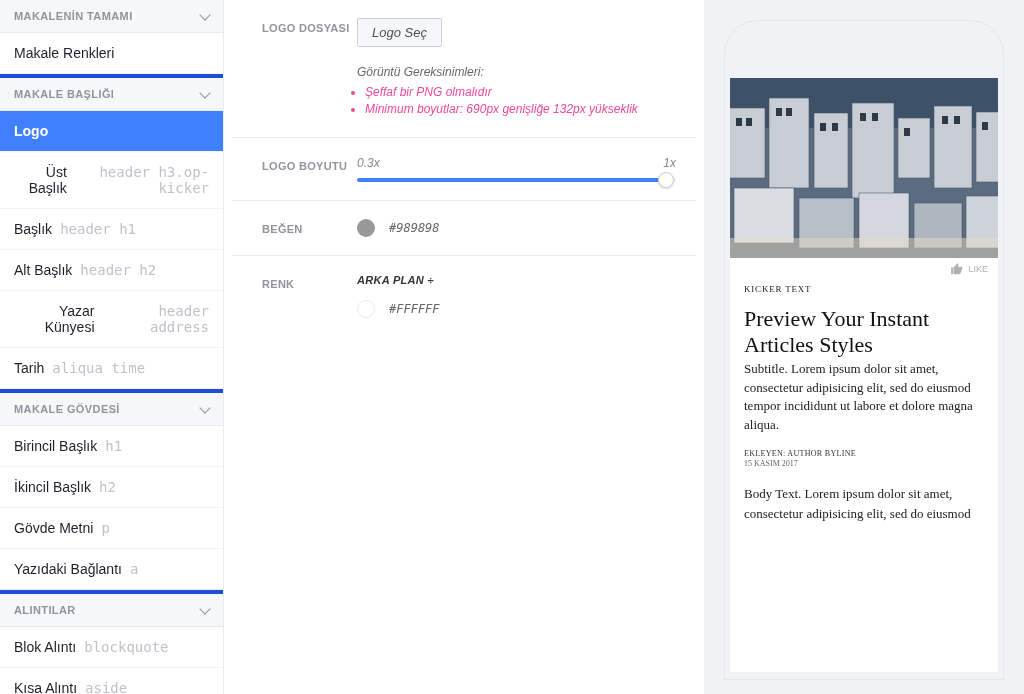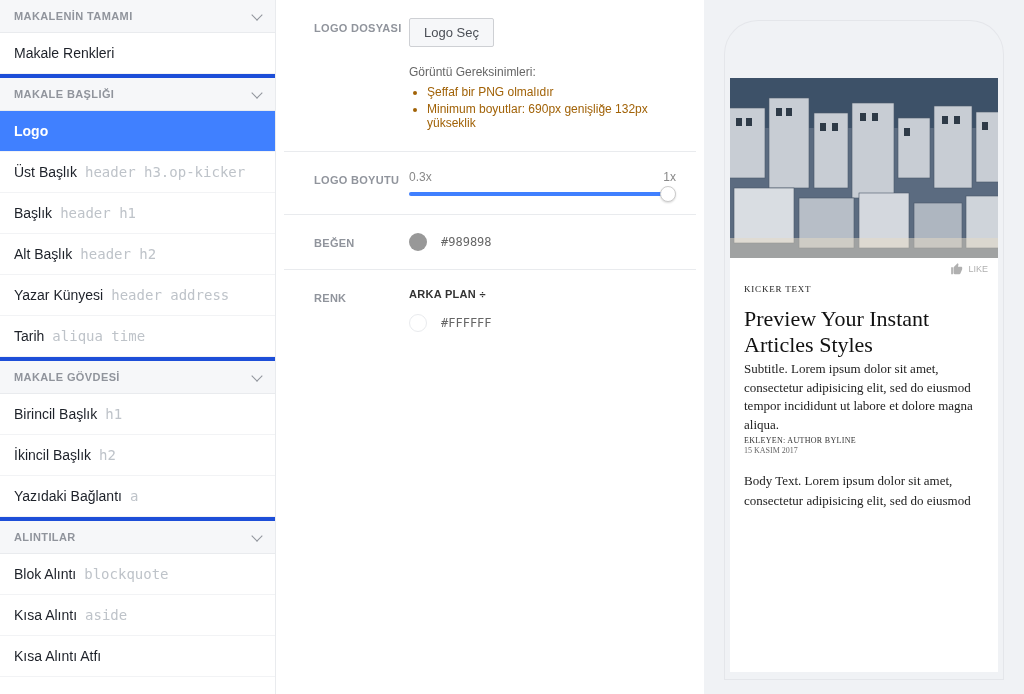--- a/index.html
+++ b/index.html
@@ -1,31 +1,31 @@
 <!DOCTYPE html>
 <html><head>
 <meta charset="utf-8">
 <style>
 * { box-sizing: border-box; margin: 0; padding: 0; }
 body { font-family: -apple-system, Helvetica, Arial, sans-serif; font-size: 13px; color: #1d2129; background: #fff; width: 1024px; height: 694px; overflow: hidden; display: flex; }
-.sidebar { width: 276px; background: #fff; border-right: 1px solid #e9ebee; overflow-y: auto; text-align: right; }
+.sidebar { width: 224px; background: #fff; border-right: 1px solid #e9ebee; overflow-y: auto; text-align: right; }
 .section-header { background: #f6f7f9; padding: 10px 14px; font-size: 11px; font-weight: 700; color: #90949c; letter-spacing: .4px; display: flex; justify-content: space-between; align-items: center; border-top: 4px solid #1d4ed8; border-bottom: 1px solid #e9ebee; cursor: pointer; text-transform: uppercase; }
 .section-header:first-child { border-top: none; }
 .chevron { width: 8px; height: 8px; border-right: 1.5px solid #90949c; border-bottom: 1.5px solid #90949c; transform: rotate(45deg); margin-top: -3px; }
 .nav-item { padding: 12px 14px; font-size: 14px; color: #1d2129; display: flex; align-items: center; gap: 8px; cursor: pointer; border-bottom: 1px solid #f2f3f5; }
 .nav-item.active { background: #4080ff; color: #fff; font-weight: 600; }
 .nav-item .hint { color: #bec3c9; font-family: Menlo, Consolas, monospace; font-size: 14px; }
 
 .main { flex: 1; padding: 0 8px 0 8px; background: #fff; overflow-y: auto; }
 .field { display: flex; border-bottom: 1px solid #e9ebee; padding: 18px 0 18px 30px; justify-content: flex-end; }
 .field-label { width: 95px; flex-shrink: 0; font-size: 11px; font-weight: 700; color: #90949c; letter-spacing: .3px; padding-top: 4px; text-transform: uppercase; }
-.field-body { flex: 1; font-size: 13px; color: #333; padding-right: 20px; }
+.field-body { flex: 1; font-size: 13px; color: #333; padding-right: 20px; font-style: italic; }
 .btn { display: inline-block; background: #f6f7f9; border: 1px solid #ced0d4; border-radius: 2px; padding: 6px 14px; font-size: 13px; color: #4b4f56; cursor: pointer; }
 .req-title { margin-top: 18px; font-size: 12px; color: #666; }
-.req-list { margin: 6px 0 0 18px; font-size: 12px; color: #a16207; }
+.req-list { margin: 6px 0 0 8px; font-size: 12px; color: #ec4899; }
 .req-list li { margin-bottom: 3px; }
 .slider-row { position: relative; }
 .slider-top { display: flex; justify-content: space-between; font-size: 12px; color: #888; margin-bottom: 8px; }
 .slider-track { position: relative; height: 4px; background: #e9ebee; border-radius: 2px; }
 .slider-fill { position: absolute; height: 100%; background: #4080ff; border-radius: 2px; left: 0; width: 97%; }
 .slider-thumb { position: absolute; width: 16px; height: 16px; background: #fff; border: 1px solid #ccc; border-radius: 50%; top: 50%; transform: translate(-50%, -50%); left: 97%; box-shadow: 0 1px 2px rgba(0,0,0,.15); }
 .swatch-row { display: flex; align-items: center; gap: 14px; }
 .swatch { width: 18px; height: 18px; border-radius: 50%; }
 .swatch.gray { background: #989898; }
 .swatch.white { background: #fff; border: 1px solid #e9ebee; }
@@ -35,21 +35,21 @@
 .preview-pane { width: 320px; background: #f0f2f5; padding: 20px 6px; display: flex; justify-content: center; align-items: flex-start; }
 .phone { width: 280px; background: #f0f2f5; border-radius: 34px 34px 0 0; padding: 58px 6px 8px 6px; height: 660px; overflow: hidden; box-shadow: inset 0 0 0 1px #e4e6ea; }
 .article { background: #fff; height: 100%; overflow: hidden; }
 .hero { width: 100%; height: 180px; position: relative; background: #6b7a8f; }
 .hero svg { width: 100%; height: 100%; display: block; }
 .like-row { text-align: right; padding: 4px 10px 2px 10px; display: flex; justify-content: flex-end; align-items: center; gap: 4px; color: #b0b0b0; font-size: 9px; }
 .thumb-icon { width: 14px; height: 14px; }
 .content { padding: 6px 14px 14px 14px; font-family: Liberation Serif, serif; }
 .kicker { font-size: 9px; letter-spacing: .8px; color: #222; margin-bottom: 12px; }
 .title { font-size: 22px; font-weight: 400; line-height: 1.2; margin-bottom: 1px; color: #111; }
-.subtitle { font-size: 13px; line-height: 1.45; color: #222; margin-bottom: 1px; }
+.subtitle { font-size: 13px; line-height: 1.45; color: #222; margin-bottom: 14px; }
 .byline { font-size: 8px; color: #333; letter-spacing: .3px; }
 .date { font-size: 8px; color: #666; margin: 1px 0 16px 0; }
 .bodytxt { font-size: 13px; line-height: 1.5; color: #222; }
 </style>
 </head>
 <body>
 
 <div class="sidebar">
 
   <div class="section-header">
@@ -92,20 +92,24 @@
     <span>MAKALE GÖVDESİ</span>
     <span class="chevron"></span>
   </div>
   <div class="nav-item">
     <span>Birincil Başlık</span>
     <span class="hint">h1</span>
   </div>
   <div class="nav-item">
     <span>İkincil Başlık</span>
     <span class="hint">h2</span>
+  </div>
+  <div class="nav-item">
+    <span>Gövde Metni</span>
+    <span class="hint">p</span>
   </div>
   <div class="nav-item">
     <span>Yazıdaki Bağlantı</span>
     <span class="hint">a</span>
   </div>
 
   <div class="section-header">
     <span>ALINTILAR</span>
     <span class="chevron"></span>
   </div>

